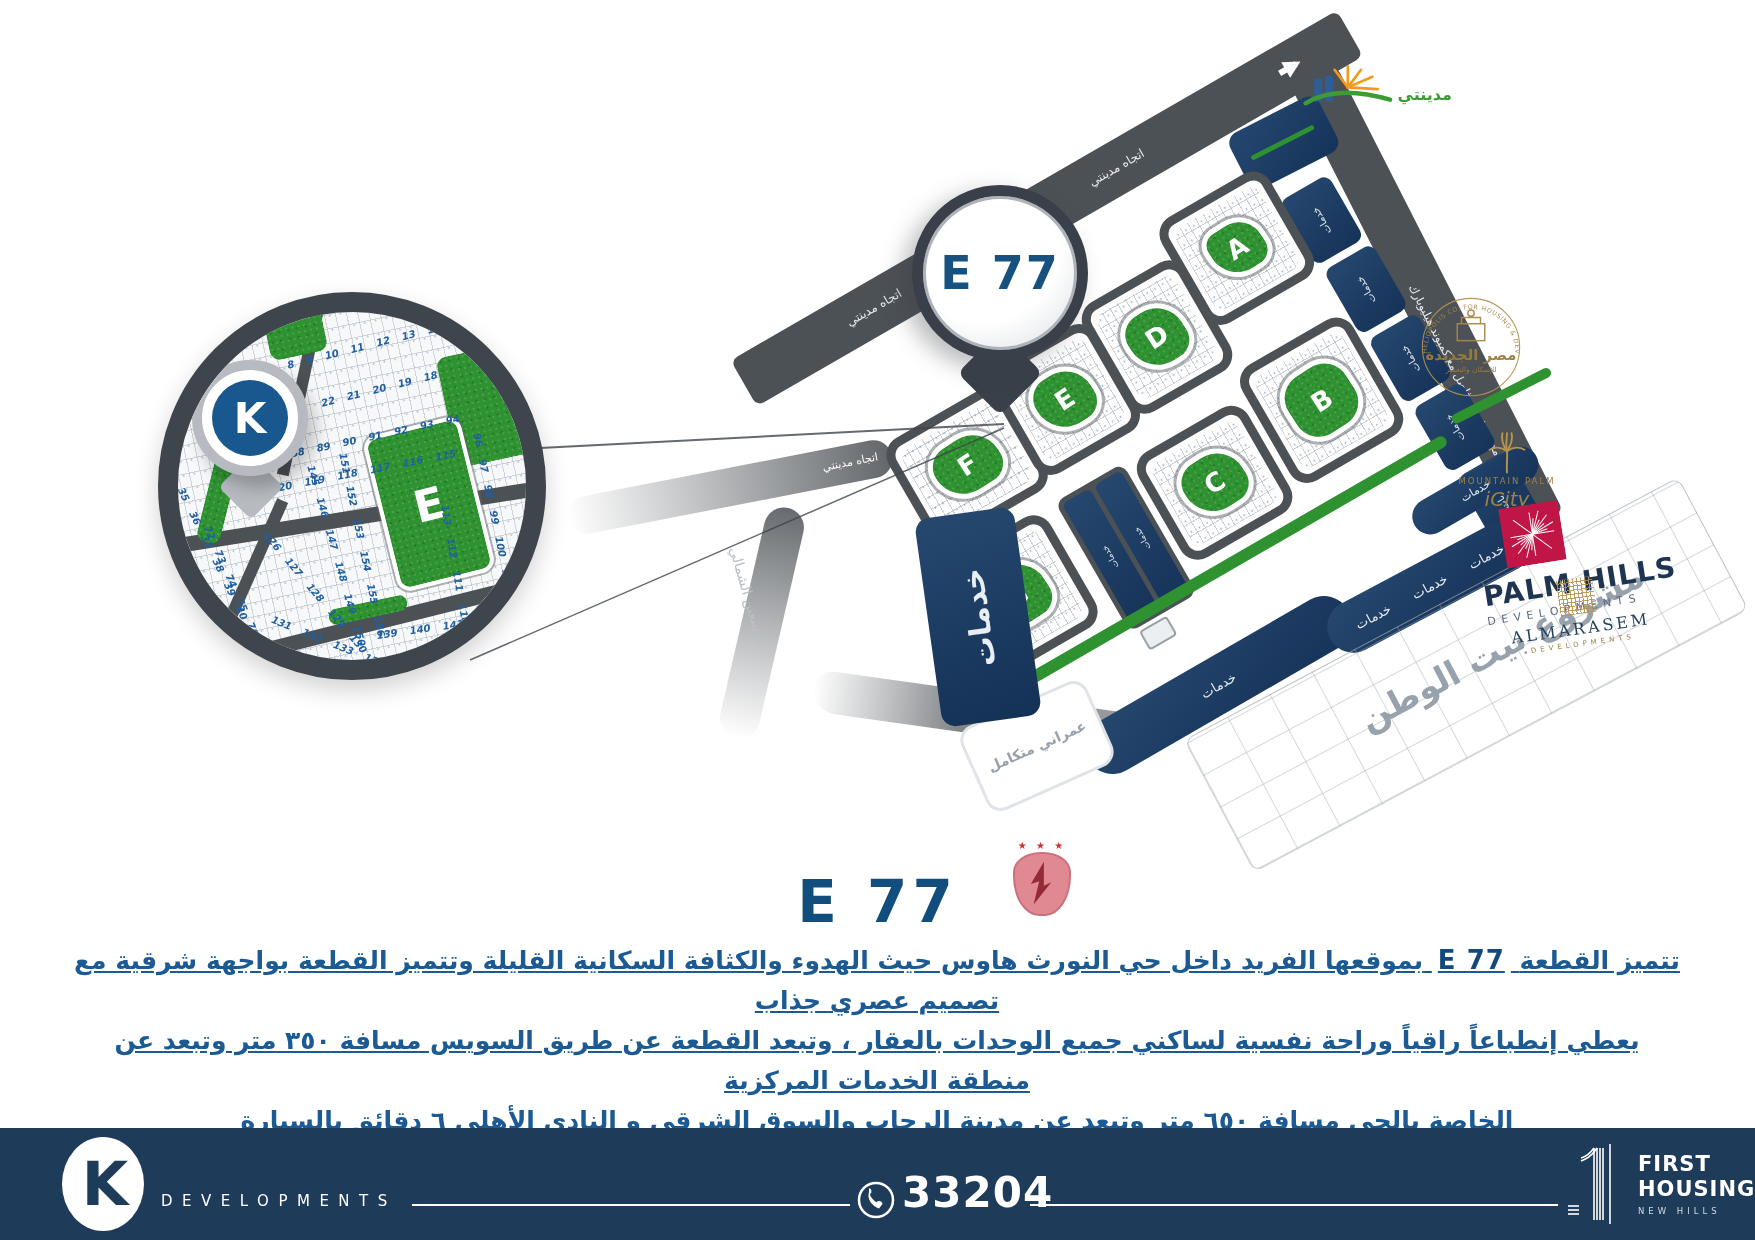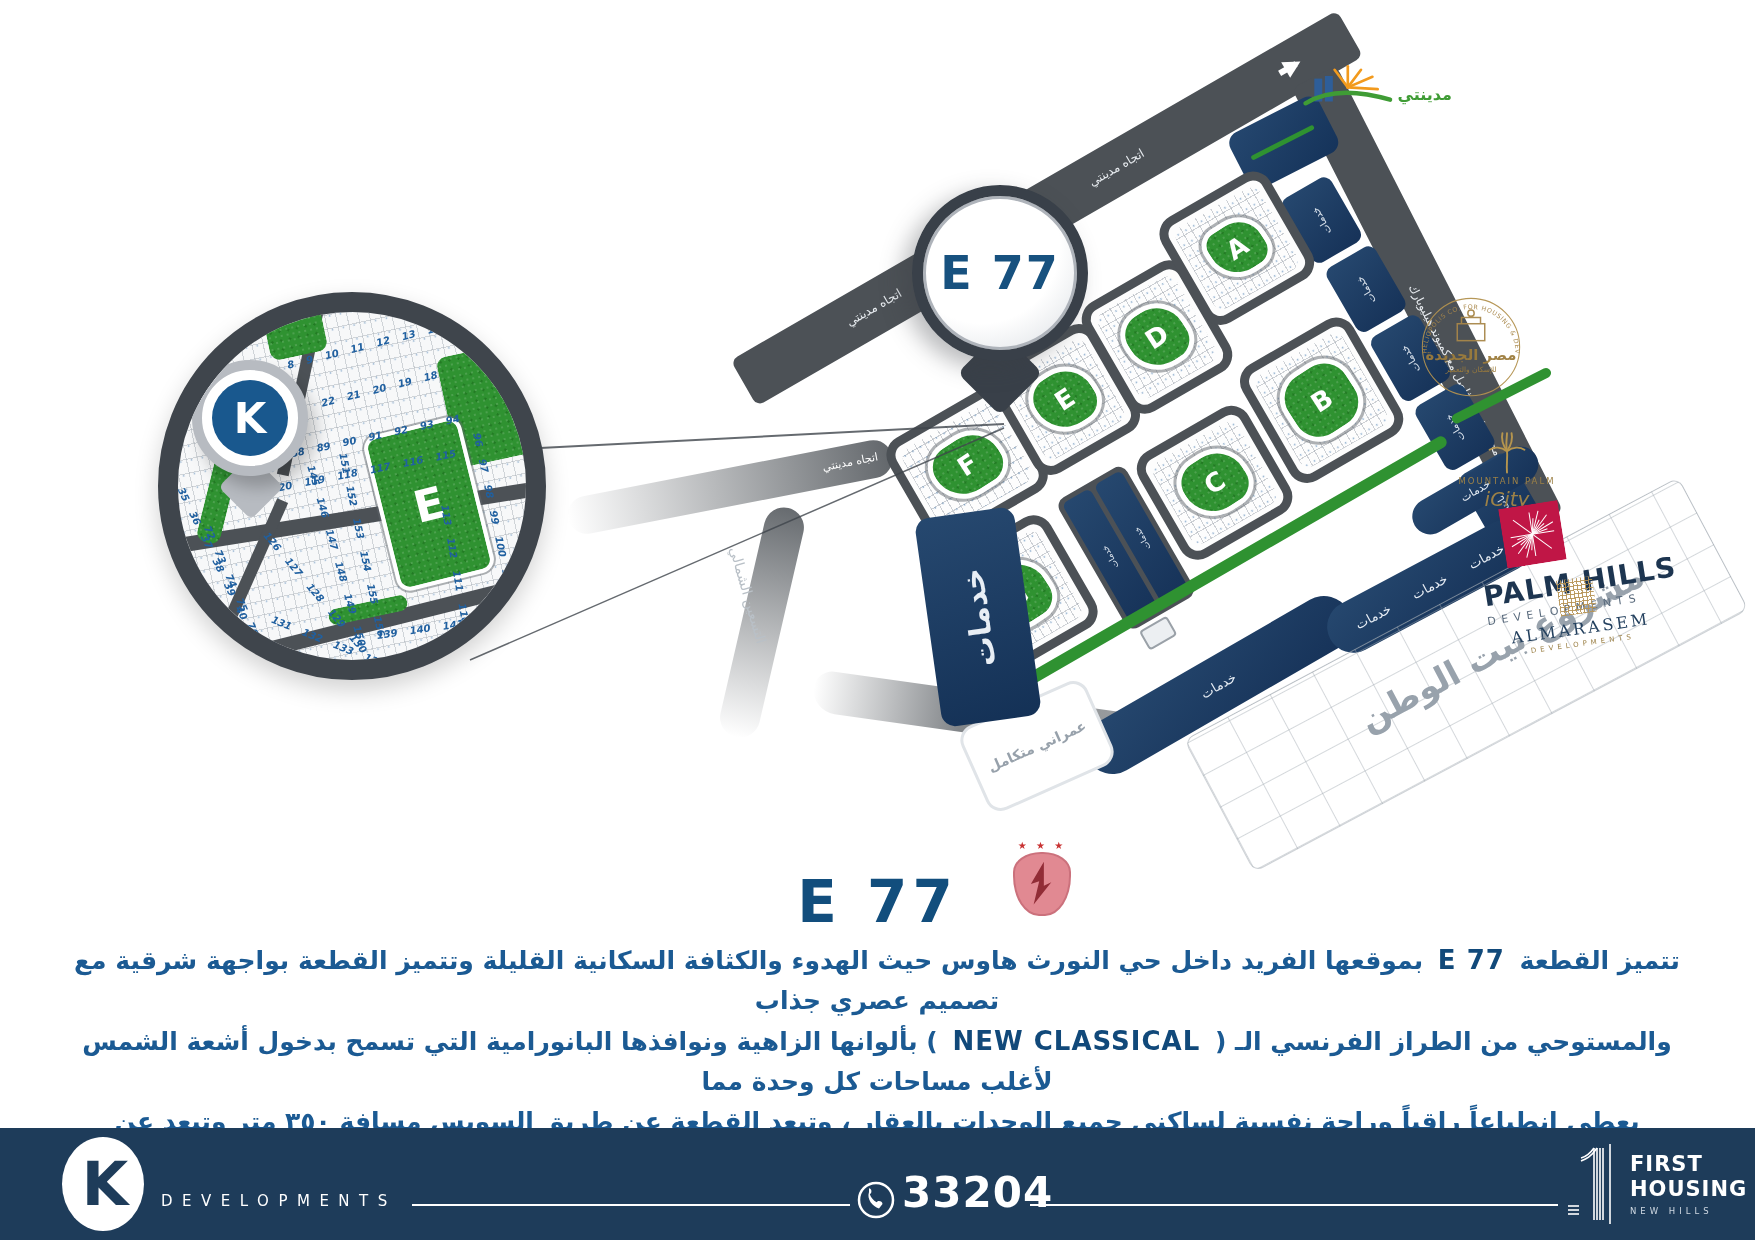--- a/index.html
+++ b/index.html
@@ -159,34 +159,34 @@
   .alm1{font-family:"DejaVu Serif",serif;font-size:16px;letter-spacing:3px;color:#23405e;margin-top:5px;}
   .alm2{font-size:7px;letter-spacing:4px;color:#9c8147;margin-top:2px;}
   .logo-ahly{position:absolute;left:1003px;top:840px;width:78px;height:84px;z-index:3;text-align:center;opacity:.95;}
   .ahly-stars{color:#c62828;font-size:10px;letter-spacing:3px;height:12px;}
   .ahly-shield{width:58px;height:64px;margin:0 auto;background:#e0838d;border:2px solid #c96a75;
     border-radius:28px 28px 26px 26px / 20px 20px 40px 40px;display:flex;align-items:center;justify-content:center;}
 
   
   .title{position:absolute;left:0;top:868px;width:100%;text-align:center;font-size:58px;font-weight:800;color:#124e7d;letter-spacing:5px;z-index:7;}
   .desc{position:absolute;left:72px;top:940px;width:1610px;text-align:center;direction:rtl;color:#1b5a93;
-    font-size:25px;font-weight:700;line-height:40px;z-index:7;}
+    font-size:25px;font-weight:700;line-height:40px;z-index:7;text-decoration:underline;}
   .desc .en{font-size:26px;font-weight:800;color:#11497a;letter-spacing:1px;padding:0 6px;}
 
   
   footer{position:absolute;left:0;bottom:0;width:1755px;height:112px;background:#1e3c5a;z-index:8;}
   .f-ellipse{position:absolute;left:62px;top:9px;width:82px;height:94px;background:#fff;border-radius:50%;display:flex;align-items:center;justify-content:center;}
   .f-ellipse span{font-size:60px;font-weight:800;color:#1e3c5a;padding-left:4px;}
   .f-brand{position:absolute;left:158px;top:14px;font-size:44px;font-weight:800;color:#fff;letter-spacing:1px;line-height:1;}
   .f-sub{position:absolute;left:161px;top:64px;font-size:15px;letter-spacing:9.5px;color:#fff;}
   .f-line-a{position:absolute;left:412px;top:76px;width:438px;height:2px;background:#fff;}
   .f-phone-icon{position:absolute;left:856px;top:52px;}
   .f-phone{position:absolute;left:902px;top:40px;font-size:42px;font-weight:800;color:#fff;letter-spacing:1px;}
   .f-line-b{position:absolute;left:1030px;top:76px;width:528px;height:2px;background:#fff;}
-  .fc{position:absolute;left:1566px;top:16px;display:flex;gap:18px;align-items:center;}
+  .fc{position:absolute;left:1566px;top:16px;display:flex;gap:26px;align-items:center;}
   .fc-text{color:#fff;line-height:1.2;}
   .fc-text .fc1,.fc-text .fc2{font-size:21px;font-weight:600;letter-spacing:1px;}
   .fc-text .fc3{font-size:8.5px;letter-spacing:4px;margin-top:3px;color:#cfd8e2;}
 </style>
 </head>
 <body>
 
 <div id="stage">
 
   <svg id="connectors" width="1755" height="1240">
@@ -434,25 +434,20 @@
     </div>
   </div>
 
   <div class="title">E 77</div>
 
   <div class="desc">
     <div>
       <span>تتميز القطعة</span>
       <bdi class="en">E 77</bdi>
       <span>بموقعها الفريد داخل حي النورث هاوس حيث الهدوء والكثافة السكانية القليلة وتتميز القطعة بواجهة شرقية مع تصميم عصري جذاب</span>
-    </div>
-    <div>
-      <span>والمستوحي من الطراز الفرنسي الـ (</span>
-      <bdi class="en">NEW CLASSICAL</bdi>
-      <span>) بألوانها الزاهية ونوافذها البانورامية التي تسمح بدخول أشعة الشمس لأغلب مساحات كل وحدة مما</span>
     </div>
     <div>يعطي إنطباعاً راقياً وراحة نفسية لساكني جميع الوحدات بالعقار ، وتبعد القطعة عن طريق السويس مسافة ٣٥٠ متر وتبعد عن منطقة الخدمات المركزية</div>
     <div>الخاصة بالحي مسافة ٦٥٠ متر وتبعد عن مدينة الرحاب والسوق الشرقي و النادي الأهلي ٦ دقائق بالسيارة</div>
   </div>
 
   <footer>
     <div class="f-ellipse">
       <span>K</span>
     </div>
     <div class="f-sub">DEVELOPMENTS</div>

